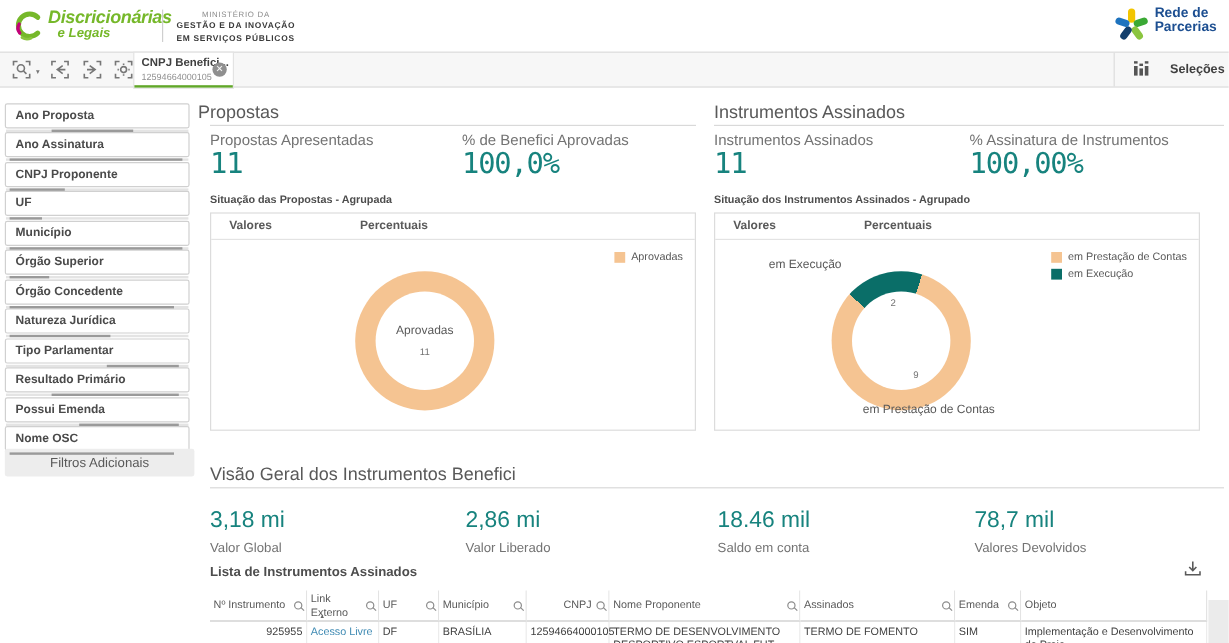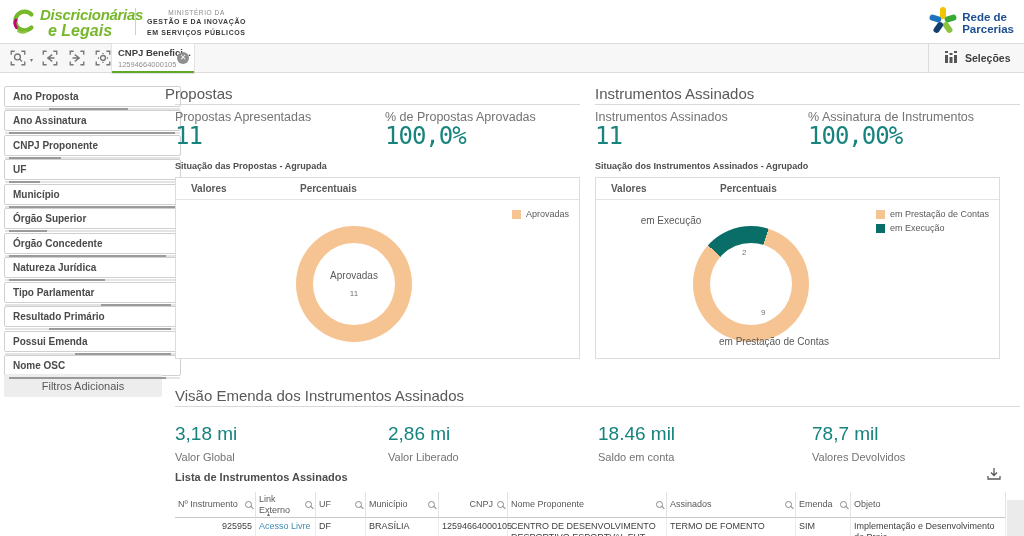--- a/index.html
+++ b/index.html
@@ -4,42 +4,42 @@
 <style>
   * { margin:0; padding:0; box-sizing:border-box; }
   body { background:#fff; font-family:"Liberation Sans", sans-serif; }
   .canvas { position:relative; width:1024px; height:536px; background:#fff; overflow:hidden; }
 
   
   .header { position:absolute; left:0; top:0; width:1024px; height:43px; background:#fff; }
   .brand-icon { position:absolute; left:8px; top:6px; }
   .brand-text { position:absolute; left:40px; top:7px; color:#76B82A; font-style:italic; font-weight:bold; line-height:1; }
   .brand-line1 { font-size:15px; letter-spacing:-0.3px; }
-  .brand-line2 { font-size:16px; padding-left:8px; margin-top:1px; }
+  .brand-line2 { font-size:11px; padding-left:8px; margin-top:1px; }
   .hdr-div { position:absolute; left:135px; top:8px; width:1px; height:27px; background:#cfcfcf; }
   .ministry { position:absolute; left:147px; top:8px; line-height:1.45; }
   .ministry .m1 { font-size:6.5px; color:#8a8a8a; letter-spacing:0.6px; text-align:center; }
   .ministry .m2 { font-size:7px; color:#3a3a3a; font-weight:bold; letter-spacing:0.6px; }
-  .partner { position:absolute; right:10px; top:5px; display:flex; align-items:center; gap:3px; }
+  .partner { position:absolute; right:10px; top:5px; display:flex; align-items:flex-start; gap:3px; }
   .partner-text { color:#1D4F91; font-weight:bold; font-size:11.5px; line-height:1.05; }
 
   
   .toolbar { position:absolute; left:0; top:43px; width:1024px; height:30px; background:#f7f7f7; border-top:1px solid #dcdcdc; border-bottom:1px solid #dcdcdc; }
   .tool-btn { position:absolute; top:5px; width:20px; height:20px; background:none; border:none; cursor:pointer; }
   .tool-caret { position:absolute; left:30px; top:12px; font-size:6px; color:#777; }
   .chip { position:absolute; left:112px; top:0px; width:82px; height:29px; background:#fff; border-bottom:2px solid #61A729; box-shadow:0 0 0 1px #e3e3e3; }
   .chip-label { position:absolute; left:6px; top:3px; font-size:9.5px; font-weight:bold; color:#404040; }
   .chip-value { position:absolute; left:6px; top:16px; font-size:7.5px; color:#909090; }
   .chip-close { position:absolute; right:5px; top:8px; width:12px; height:12px; border-radius:50%; background:#8f8f8f; color:#f7f7f7; font-size:8px; line-height:12px; text-align:center; cursor:pointer; }
   .tb-div { position:absolute; left:928px; top:0; width:1px; height:28px; background:#dcdcdc; }
-  .selections-btn { position:absolute; left:936px; top:0; width:86px; height:28px; display:flex; align-items:center; gap:7px; padding-left:8px; cursor:pointer; background:none; border:none; }
+  .selections-btn { position:absolute; left:936px; top:0; width:86px; height:28px; display:flex; align-items:center; gap:17px; padding-left:8px; cursor:pointer; background:none; border:none; }
   .selections-label { font-size:10.5px; font-weight:bold; color:#404040; }
 
   
-  .fitem { position:absolute; left:4px; width:177px; height:21px; background:#fff; border:1px solid #d0d0d0; border-radius:2px; cursor:pointer; }
+  .fitem { position:absolute; left:4px; width:154px; height:21px; background:#fff; border:1px solid #d0d0d0; border-radius:2px; cursor:pointer; }
   .fitem-label { position:absolute; left:8px; top:4px; font-size:10px; font-weight:bold; color:#4a4a4a; }
   .fitem::after { content:''; position:absolute; left:0; right:0; bottom:-4px; height:2px; background:#e4e4e4; }
   .fitem .sb { position:absolute; bottom:-4px; height:2px; background:#9a9a9a; z-index:1; }
   .more-filters { position:absolute; left:4px; top:374px; width:158px; height:23px; background:#ededed; border:none; border-radius:2px; font-size:11px; color:#595959; cursor:pointer; font-family:"Liberation Sans",sans-serif; }
 
   
   .section-title { position:absolute; font-size:15px; color:#595959; }
   .hline { position:absolute; height:1px; background:#d9d9d9; }
   .kpi-label { position:absolute; font-size:12.5px; color:#737373; }
   .kpi-value-mono { position:absolute; font-family:"DejaVu Sans Mono", monospace; font-size:24px; color:#17837E; letter-spacing:-1px; }
@@ -225,21 +225,21 @@
   <div class="fitem" style="top:355px">
       <span class="fitem-label">Nome OSC</span>
       <span class="sb" style="left:2%;width:90%"></span>
     </div>
   <button class="more-filters">Filtros Adicionais</button>
 
   <div class="section-title" style="left:165px;top:85px">Propostas</div>
   <div class="hline" style="left:175px;top:104px;width:405px"></div>
   <div class="kpi-label" style="left:175px;top:110px">Propostas Apresentadas</div>
   <div class="kpi-value-mono" style="left:175px;top:122px">11</div>
-  <div class="kpi-label" style="left:385px;top:110px">% de Propostas Aprovadas</div>
+  <div class="kpi-label" style="left:385px;top:110px">% de Benefici Aprovadas</div>
   <div class="kpi-value-mono" style="left:385px;top:122px">100,0%</div>
   <div class="chart-subtitle" style="left:175px;top:161px">Situação das Propostas - Agrupada</div>
 
   <div class="panel" style="left:175px">
     <div class="tabrow">
       <button class="tab" style="left:15px">Valores</button>
       <button class="tab" style="left:124px">Percentuais</button>
     </div>
     <div class="legend">
       <div class="legend-row">
@@ -280,21 +280,21 @@
     </div>
     <div class="slice-label" style="left:25px;top:37px;width:100px">em Execução</div>
     <div class="donut" id="donut2" style="left: 97px; top: 48px; background: conic-gradient(from -48deg, rgb(10, 110, 104) 0deg, rgb(10, 110, 104) 65.4545deg, rgb(245, 196, 146) 65.4545deg, rgb(245, 196, 146) 360deg);">
       <div class="donut-hole"></div>
     </div>
     <div class="slice-value" style="left:146px;top:70px">2</div>
     <div class="slice-value" style="left:165px;top:130px">9</div>
     <div class="slice-label" style="left:98px;top:158px;width:160px">em Prestação de Contas</div>
   </div>
 
-  <div class="section-title" style="left:175px;top:387px">Visão Emenda dos Instrumentos Assinados</div>
+  <div class="section-title" style="left:175px;top:387px">Visão Geral dos Instrumentos Benefici</div>
   <div class="hline" style="left:175px;top:406px;width:845px"></div>
   <div class="kpi2-label" style="left:175px;top:411px">Valor Global</div>
   <div class="kpi2-value" style="left:175px;top:423px">3,18 mi</div>
   <div class="kpi2-label" style="left:388px;top:411px">Valor Liberado</div>
   <div class="kpi2-value" style="left:388px;top:423px">2,86 mi</div>
   <div class="kpi2-label" style="left:598px;top:411px">Saldo em conta</div>
   <div class="kpi2-value" style="left:598px;top:423px">18.46 mil</div>
   <div class="kpi2-label" style="left:812px;top:411px">Valores Devolvidos</div>
   <div class="kpi2-value" style="left:812px;top:423px">78,7 mil</div>
 
@@ -343,21 +343,21 @@
     <div class="th">
         <span class="thl">Objeto</span>
       </div>
 
     <div class="td num">925955</div>
     <div class="td link">Acesso Livre</div>
     <div class="td">DF</div>
     <div class="td">BRASÍLIA</div>
     <div class="td num">12594664000105</div>
     <div class="td">
-      <div>CENTRO DE DESENVOLVIMENTO</div>
+      <div>TERMO DE DESENVOLVIMENTO</div>
       <div>DESPORTIVO ESPORTVAL FUT ART</div>
     </div>
     <div class="td">TERMO DE FOMENTO</div>
     <div class="td">SIM</div>
     <div class="td">
       <div>Implementação e Desenvolvimento do Proje</div>
 
     </div>
   </div>
 

